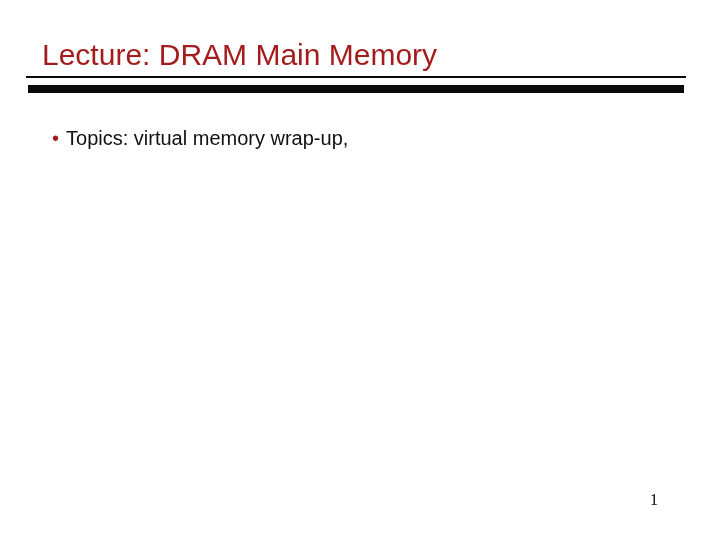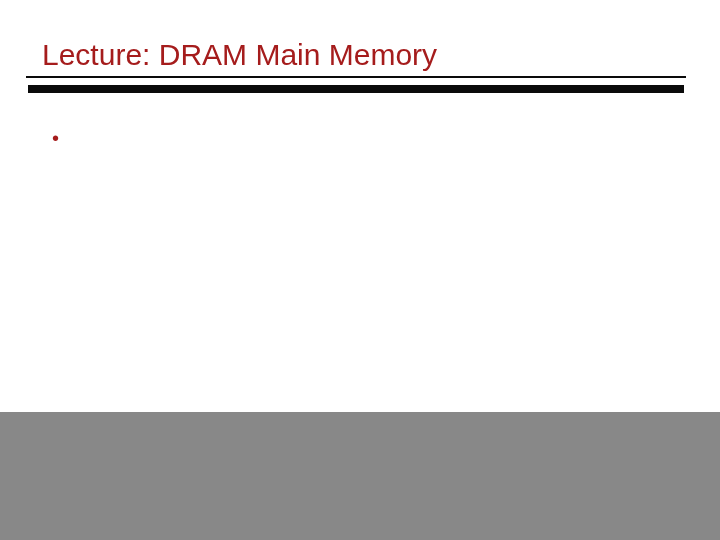--- a/index.html
+++ b/index.html
@@ -4,21 +4,21 @@
 <style>
   html, body {
     margin: 0;
     padding: 0;
     background: #888;
     font-family: "Liberation Sans", sans-serif;
   }
   .slide {
     position: relative;
     width: 720px;
-    height: 412px;
+    height: 540px;
     background: #ffffff;
     overflow: hidden;
   }
   .slide-title {
     position: absolute;
     left: 42px;
     top: 38px;
     font-size: 30px;
     font-weight: 400;
     letter-spacing: 0px;
@@ -77,18 +77,19 @@
 
   <div class="slide-title" style="color: rgb(165, 28, 28);">Lecture: DRAM Main Memory</div>
 
   <div class="rule-thin" style="background: rgb(10, 10, 10);"></div>
 
   <div class="rule-thick" style="background: rgb(10, 10, 10);"></div>
 
   <div class="bullet-item">
     <span class="bullet-marker" style="color: rgb(165, 28, 28);">•</span>
     <div class="bullet-text">
+      <div class="bullet-line-1">Topics: virtual memory wrap-up,</div>
     </div>
   </div>
 
   <div class="page-number">1</div>
 
 </div>
 
 </body></html>

